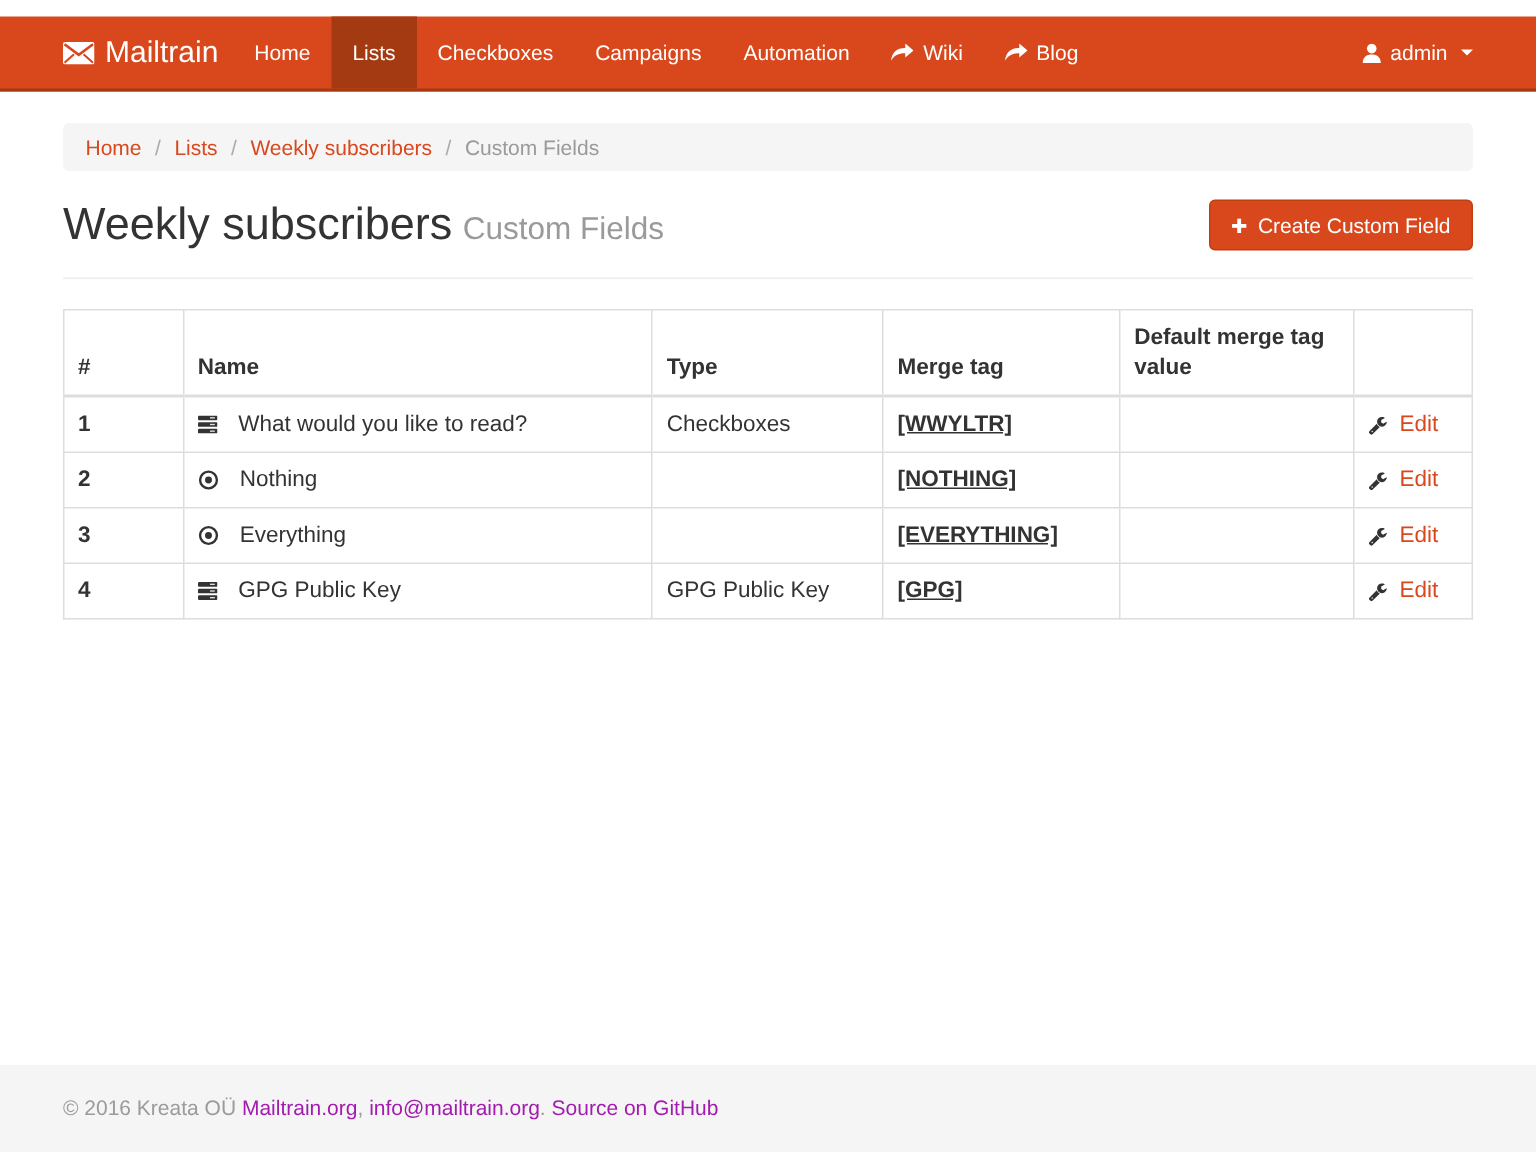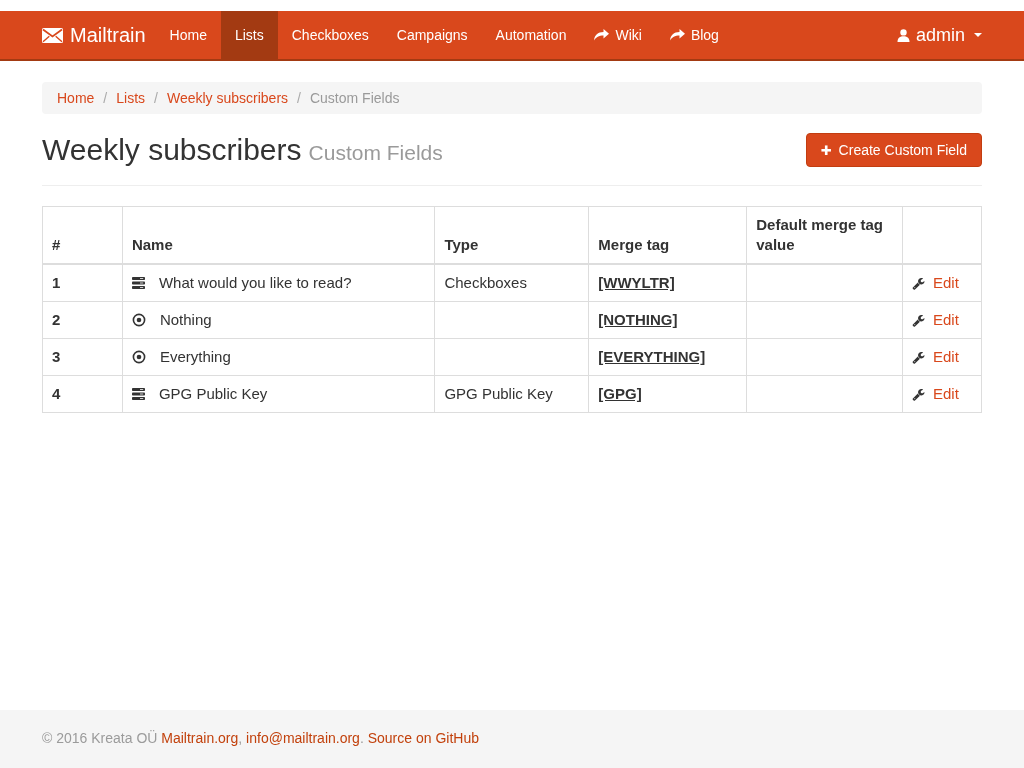--- a/index.html
+++ b/index.html
@@ -30,21 +30,21 @@
   }
   .nav-items { display: flex; margin-left: 10px; }
   .nav-item {
     color: #fff; font-size: 14px; font-weight: 500;
     line-height: 48px; padding: 0 14px;
     display: flex; align-items: center; gap: 6px;
   }
   .nav-item.active { background: #a33a12; }
   .nav-user {
     margin-left: auto; display: flex; align-items: center; gap: 6px;
-    color: #fff; font-size: 18px; font-weight: 500; cursor: pointer;
+    color: #fff; font-size: 14px; font-weight: 500; cursor: pointer;
   }
   .caret {
     display: inline-block; width: 0; height: 0; margin-left: 3px;
     border-left: 4px solid transparent; border-right: 4px solid transparent;
     border-top: 4px solid #fff;
   }
 
   
   .container { width: 970px; margin: 0 auto; padding: 0 15px; }
 
@@ -87,21 +87,21 @@
   td.merge-tag { font-weight: 700; text-decoration: underline; }
   .edit-link { color: #d9481c; display: flex; align-items: center; gap: 8px; }
   .cell-icon { display: inline-flex; align-items: center; }
 
   
   footer {
     position: absolute; left: 0; right: 0; bottom: 0; height: 58px;
     background: #f5f5f5; padding-top: 20px;
   }
   footer p { color: #9b9b9b; font-size: 14px; }
-  footer a { color: #c2410c; }
+  footer a { color: #a21caf; }
 </style>
 </head>
 <body>
 
 <nav class="navbar">
   <div class="nav-container">
     <a class="brand">
       <span class="cell-icon">
         <svg width="21" height="15" viewBox="0 0 21 15">
           <rect x="0" y="0" width="21" height="15" rx="1.5" fill="#fff"></rect>

